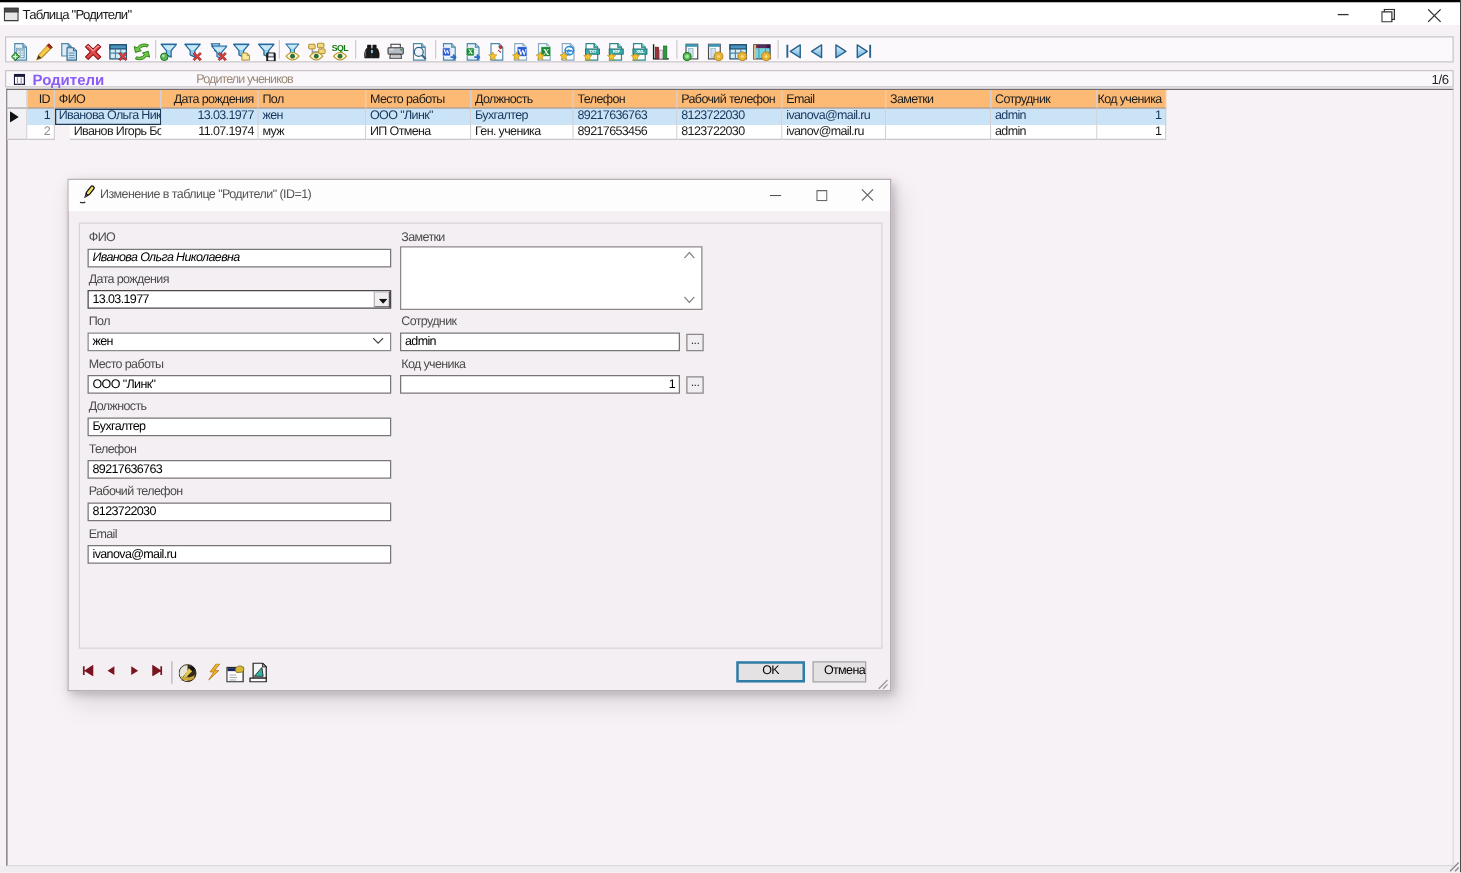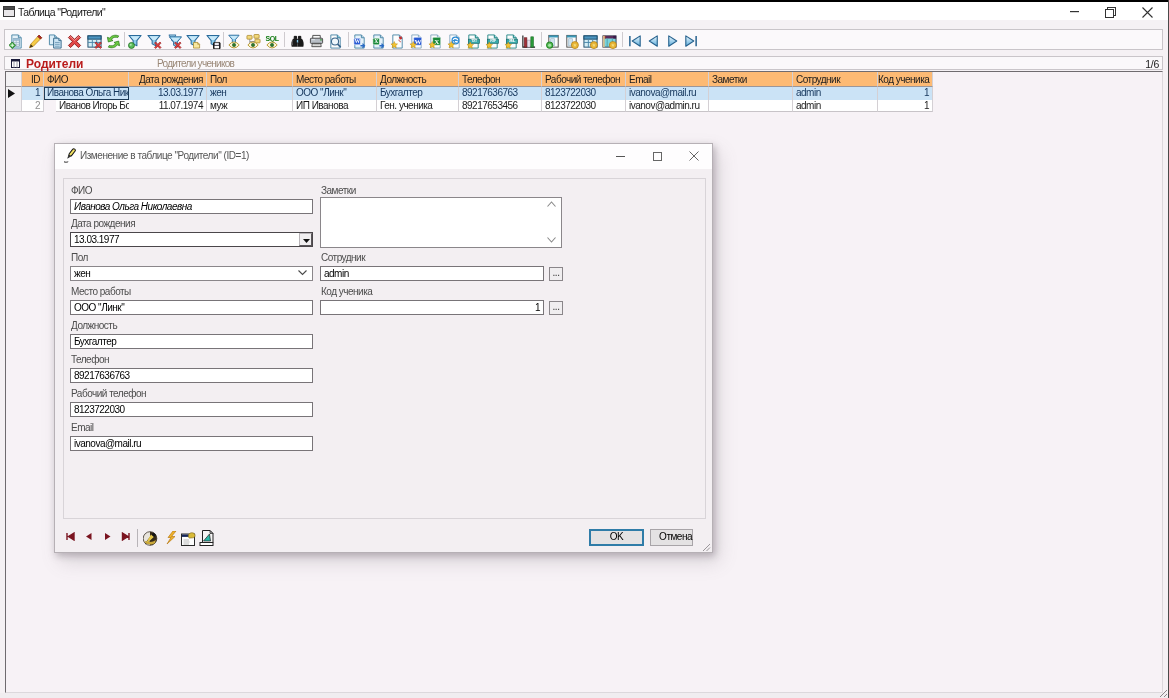--- a/index.html
+++ b/index.html
@@ -10,21 +10,21 @@
 #titlebar{left:0;top:2px;width:1169px;height:18px;background:#fff}
 #titlebar .txt{left:18px;top:4px;font-size:10.5px;letter-spacing:-0.6px;color:#1a1a1a}
 #rightline{right:0;top:0;width:1px;height:698px;background:#4a4a4a}
 #botbar{left:0;top:693px;width:1168px;height:5px;background:#f0edf0}
 
 #toolbar{left:4px;top:29px;width:1159px;height:21px;background:#fbf9fb;border:1px solid #c9c5c9}
 .tsep{position:absolute;top:2px;width:1px;height:15px;background:#cfcbcf}
 .tico{position:absolute;top:4px;width:15px;height:15px}
 
 #sechead{left:4px;top:56px;width:1159px;height:14px;background:#faf8fa;border:1px solid #c9c5c9}
-#sechead .t1{left:21px;top:0px;font-size:12px;font-weight:bold;letter-spacing:0;color:#b91c1c}
+#sechead .t1{left:21px;top:0px;font-size:12px;font-weight:bold;letter-spacing:0;color:#8b5cf6}
 #sechead .t2{left:152px;top:1px;font-size:10px;letter-spacing:-0.7px;color:#9a8878}
 #sechead .t3{right:3px;top:1px;font-size:10.5px;letter-spacing:-0.3px;color:#222}
 
 #gridpanel{left:5px;top:71px;width:1158px;height:622px;background:#f7f2f6;border-left:1px solid #6f6b6f;border-top:1px solid #6f6b6f;border-right:1px solid #dcd8dc;border-bottom:1px solid #dcd8dc}
 #grid{left:0;top:0;width:928px;height:41px;font-size:10px;color:#1c1c1c}
 .hc,.cc{position:absolute;overflow:hidden;white-space:nowrap}
 .hc{top:0;height:15px;background:#fdba74;border-bottom:1px solid #9a969a;line-height:15px}
 .r1{top:15px;height:13px;background:#cbe3f6;line-height:12px;color:#15365c}
 .r2{top:28px;height:12px;background:#fff;line-height:12px;border-bottom:1px solid #c8c4c8}
 .cc{border-right:1px solid #d4d0d4}
@@ -403,33 +403,33 @@
 <div class="abs cc r1 pl" style="left:38px;width:85px;outline:1px solid #1d3b57;outline-offset:-1px;">Иванова Ольга Ник</div>
 <div class="abs cc r2 pl" style="left:38px;width:85px;margin-left:12px;">Иванов Игорь Бори</div>
 <div class="hc cc num" style="left:123px;width:78px">Дата рождения</div>
 <div class="abs cc r1 num" style="left:123px;width:78px;">13.03.1977</div>
 <div class="abs cc r2 num" style="left:123px;width:78px;">11.07.1974</div>
 <div class="hc cc pl" style="left:201px;width:86px">Пол</div>
 <div class="abs cc r1 pl" style="left:201px;width:86px;">жен</div>
 <div class="abs cc r2 pl" style="left:201px;width:86px;">муж</div>
 <div class="hc cc pl" style="left:287px;width:84px">Место работы</div>
 <div class="abs cc r1 pl" style="left:287px;width:84px;">ООО "Линк"</div>
-<div class="abs cc r2 pl" style="left:287px;width:84px;">ИП Иванова</div>
+<div class="abs cc r2 pl" style="left:287px;width:84px;">ИП Отмена</div>
 <div class="hc cc pl" style="left:371px;width:82px">Должность</div>
 <div class="abs cc r1 pl" style="left:371px;width:82px;">Бухгалтер</div>
 <div class="abs cc r2 pl" style="left:371px;width:82px;">Ген. ученика</div>
 <div class="hc cc pl" style="left:453px;width:83px">Телефон</div>
 <div class="abs cc r1 pl" style="left:453px;width:83px;">89217636763</div>
 <div class="abs cc r2 pl" style="left:453px;width:83px;">89217653456</div>
 <div class="hc cc pl" style="left:536px;width:84px">Рабочий телефон</div>
 <div class="abs cc r1 pl" style="left:536px;width:84px;">8123722030</div>
 <div class="abs cc r2 pl" style="left:536px;width:84px;">8123722030</div>
 <div class="hc cc pl" style="left:620px;width:83px">Email</div>
 <div class="abs cc r1 pl" style="left:620px;width:83px;">ivanova@mail.ru</div>
-<div class="abs cc r2 pl" style="left:620px;width:83px;">ivanov@admin.ru</div>
+<div class="abs cc r2 pl" style="left:620px;width:83px;">ivanov@mail.ru</div>
 <div class="hc cc pl" style="left:703px;width:84px">Заметки</div>
 <div class="abs cc r1 pl" style="left:703px;width:84px;"></div>
 <div class="abs cc r2 pl" style="left:703px;width:84px;"></div>
 <div class="hc cc pl" style="left:787px;width:85px">Сотрудник</div>
 <div class="abs cc r1 pl" style="left:787px;width:85px;">admin</div>
 <div class="abs cc r2 pl" style="left:787px;width:85px;">admin</div>
 <div class="hc cc num" style="left:872px;width:55px">Код ученика</div>
 <div class="abs cc r1 num" style="left:872px;width:55px;">1</div>
 <div class="abs cc r2 num" style="left:872px;width:55px;">1</div>
     </div>

